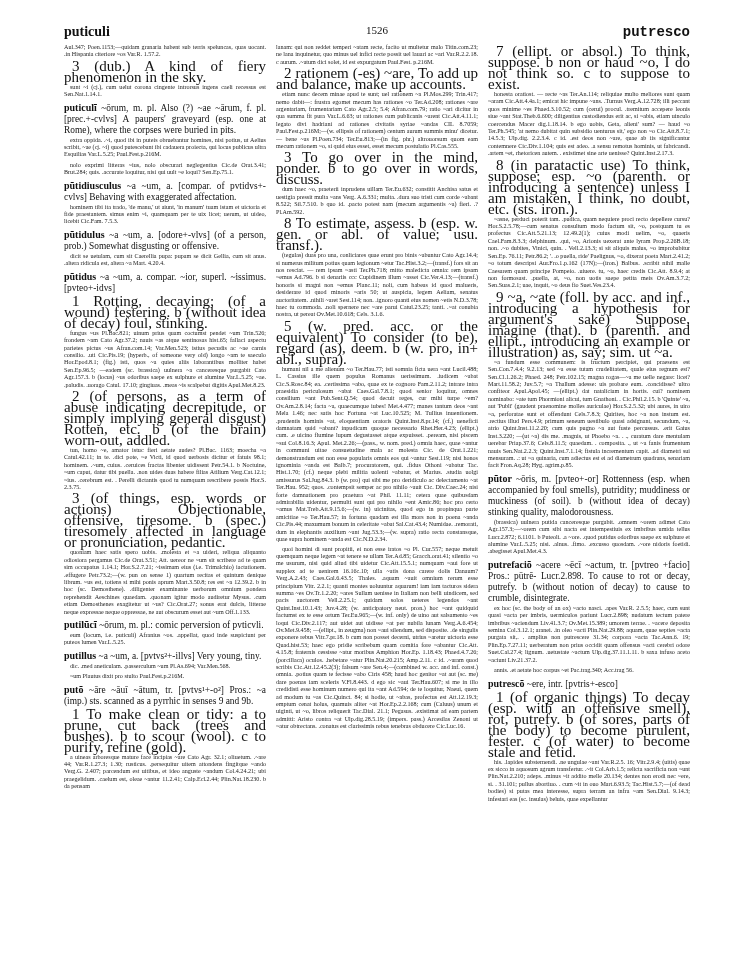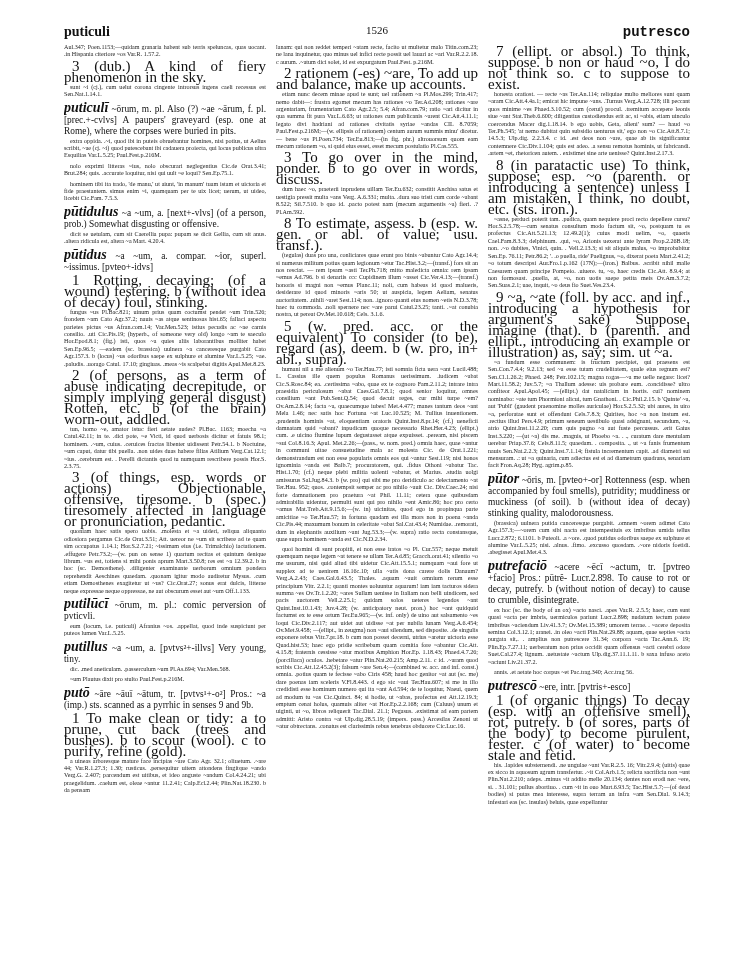--- a/index.html
+++ b/index.html
@@ -9,21 +9,21 @@
   .hw-left { position: absolute; left: 0; top: 0; font-family: "Liberation Serif", serif; font-weight: bold; font-size: 14px; }
   .page-num { position: absolute; left: 50%; transform: translateX(-50%); top: 0; font-family: "Liberation Serif", serif; font-size: 11px; }
   .hw-right { position: absolute; right: 0; top: 0; font-family: Liberation Mono, monospace; font-weight: bold; font-size: 14px; }
   .columns { position: absolute; top: 44px; left: 64px; width: 626px; height: 880px; display: flex; gap: 10px; }
   .col { flex: 1; overflow: hidden; font-family: "Liberation Serif", serif; }
   .cit { font-size: 6.1px; line-height: 7.4px; text-align: justify; color: #222; margin-bottom: 2px; text-indent: 6px; }
   .cit.noindent { text-indent: 0; }
   .entry { margin-top: 3px; }
   .def { font-size: 9.4px; line-height: 11px; text-align: justify; margin-bottom: 1px; }
   .sense { font-size: 15px; line-height: 11px; text-align: justify; text-indent: 8px; margin-top: 2px; margin-bottom: 1px; }
-  .hw { font-weight: bold; font-size: 14px; font-style: italic; }
+  .hw { font-weight: bold; font-size: 10px; }
 </style>
 </head>
 <body>
 
 <div class="header">
   <span class="hw-left">puticuli</span>
   <span class="page-num">1526</span>
   <span class="hw-right">putresco</span>
 </div>
 
@@ -37,25 +37,26 @@
     <div class="entry">
       <p class="def"><span class="hw">puticulī</span><span> ~ōrum, m. pl. Also (?) ~ae ~ārum, f. pl. [prec.+-cvlvs] A paupers' graveyard (esp. one at Rome), where the corpses were buried in pits.</span></p>
       <p class="cit">extra oppida. .~i, quod ibi in puteis obruebantur homines, nisi potius, ut Aelius scribit, ~ae (cj. ~i) quod putescebant ibi cadauera proiecta, qui locus publicus ultra Esquilias Var.L.5.25; Paul.Fest.p.216M.</p>
     </div>
 
     <div class="entry">
       <p class="cit">nolo exprimi litteras ~ius, nolo obscurari neglegentius Cic.de Orat.3.41; Brut.284; quis. .accurate loquitur, nisi qui uult ~e loqui? Sen.Ep.75.1.</p>
     </div>
 
     <div class="entry">
+      <p class="def"><span class="hw">pūtidiusculus</span><span> ~a ~um, a. [compar. of pvtidvs+-cvlvs] Behaving with exaggerated affectation.</span></p>
       <p class="cit">hominem tibi ita trado, 'de manu,' ut aiunt, 'in manum' tuam istam et uictoria et fide praestantem. simus enim ~i, quamquam per te uix licet; uerum, ut uideo, licebit Cic.Fam. 7.5.3.</p>
     </div>
 
     <div class="entry">
-      <p class="def"><span class="hw">pūtidulus</span><span> ~a ~um, a. [next+-vlvs] (of a person, prob.) Somewhat disgusting or offensive.</span></p>
+      <p class="def"><span class="hw">pūtidulus</span><span> ~a ~um, a. [odore+-vlvs] (of a person, prob.) Somewhat disgusting or offensive.</span></p>
       <p class="cit">dicit se uetulam, cum sit Caerellia pupa: pupam se dicit Gellia, cum sit anus. .altera ridicula est, altera ~a Mart. 4.20.4.</p>
     </div>
 
     <div class="entry">
       <p class="def"><span class="hw">pūtidus</span><span> ~a ~um, a. compar. ~ior, superl. ~issimus. [pvteo+-idvs]</span></p>
       <p class="sense">1 Rotting, decaying; (of a wound) festering. b (without idea of decay) foul, stinking.</p>
       <p class="cit">fungus ~us Pl.Bac.821; uinum prius quam coctumst pendet ~um Trin.526; frondem ~am Cato Agr.37.2; nauis ~as atque sentinosas hist.65; fallaci aspectu parietes pictus ~us Afran.com.14; Var.Men.523; istius pecudis ac ~ae carnis consilio. .uti Cic.Pis.19; (hyperb., of someone very old) longo ~am te saeculo Hor.Epod.8.1; (fig.) isti, quos ~a quies aliis laborantibus molliter habet Sen.Ep.96.5; —eadem (sc. brassica) uulnera ~a canceresque purgabit Cato Agr.157.3. b (locus) ~us odoribus saepe ex sulphure et alumine Var.L.5.25; ~ae. .paludis. .uorago Catul. 17.10; gingiuas. .meas ~is scalpebat digitis Apul.Met.8.23.</p>
       <p class="sense">2 (of persons, as a term of abuse indicating decrepitude, or simply implying general disgust) Rotten, etc. b (of the brain) worn-out, addled.</p>
       <p class="cit">tun, homo ~e, amator istuc fieri aetate audes? Pl.Bac. 1163; moecha ~a Catul.42.11; in te. .dici pote, ~e Victi, id quod uerbosis dicitur et fatuis 98.1; hominem. .~um, cuius. .ceruices fractas libenter uidissent Petr.54.1. b Noctuine, ~um caput, datur tibi puella. .non uides duas habere filias Atilium Verg.Cat.12.1; ~ius. .cerebrum est. . Perelli dictantis quod tu numquam rescribere possis Hor.S. 2.3.75.</p>
       <p class="sense">3 (of things, esp. words or actions) Objectionable, offensive, tiresome. b (spec.) tiresomely affected in language or pronunciation, pedantic.</p>

